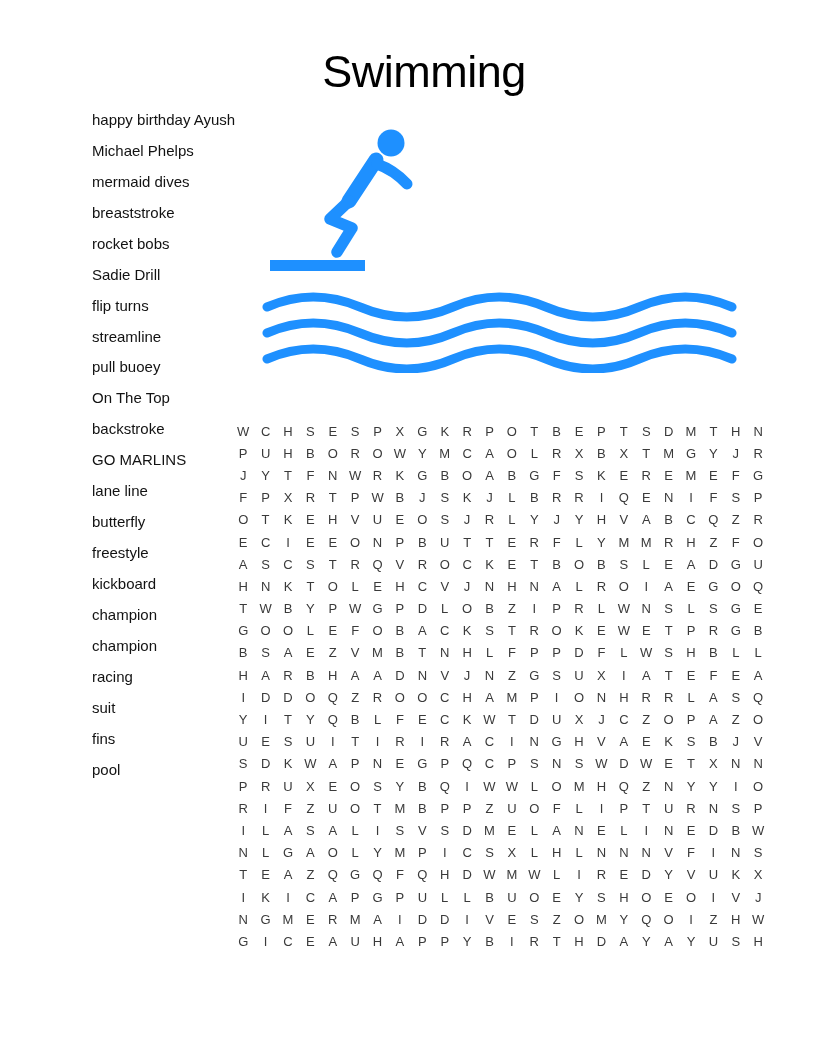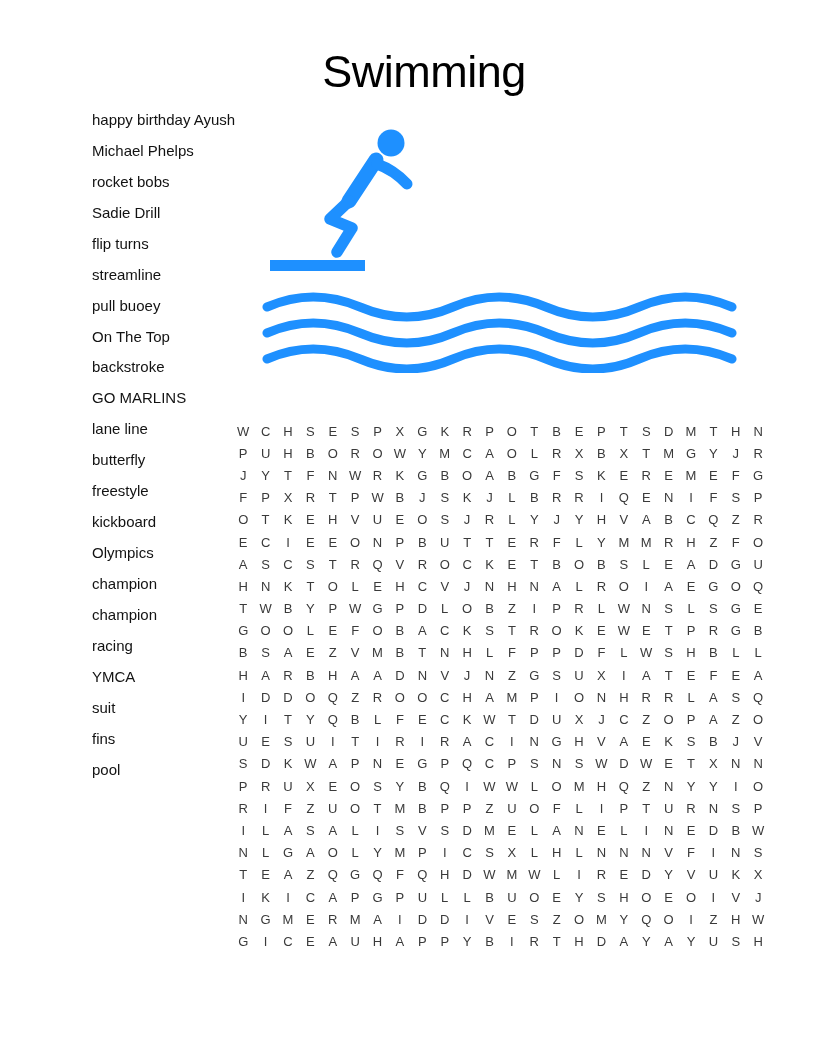--- a/index.html
+++ b/index.html
@@ -59,37 +59,37 @@
   }
 </style>
 </head>
 <body>
 
 <h1 class="page-title">Swimming</h1>
 
 <div class="word-list">
     <div class="word">happy birthday Ayush</div>
     <div class="word">Michael Phelps</div>
+    <div class="word">mermaid dives</div>
+    <div class="word">breaststroke</div>
     <div class="word">rocket bobs</div>
     <div class="word">Sadie Drill</div>
     <div class="word">flip turns</div>
     <div class="word">streamline</div>
     <div class="word">pull buoey</div>
     <div class="word">On The Top</div>
     <div class="word">backstroke</div>
     <div class="word">GO MARLINS</div>
     <div class="word">lane line</div>
     <div class="word">butterfly</div>
     <div class="word">freestyle</div>
     <div class="word">kickboard</div>
-    <div class="word">Olympics</div>
     <div class="word">champion</div>
     <div class="word">champion</div>
     <div class="word">racing</div>
-    <div class="word">YMCA</div>
     <div class="word">suit</div>
     <div class="word">fins</div>
     <div class="word">pool</div>
   </div>
 
 <svg class="scene" viewBox="240 118 500 255" xmlns="http://www.w3.org/2000/svg">
   <g stroke="var(--accent)" fill="none" stroke-linecap="round" stroke-linejoin="round">
     <circle cx="391" cy="143" r="13.5" fill="var(--accent)" stroke="none"></circle>
     <path d="M376,160 L349,201" stroke-width="15"></path>
     <path d="M377,164 Q394,170 407,184" stroke-width="11"></path>

